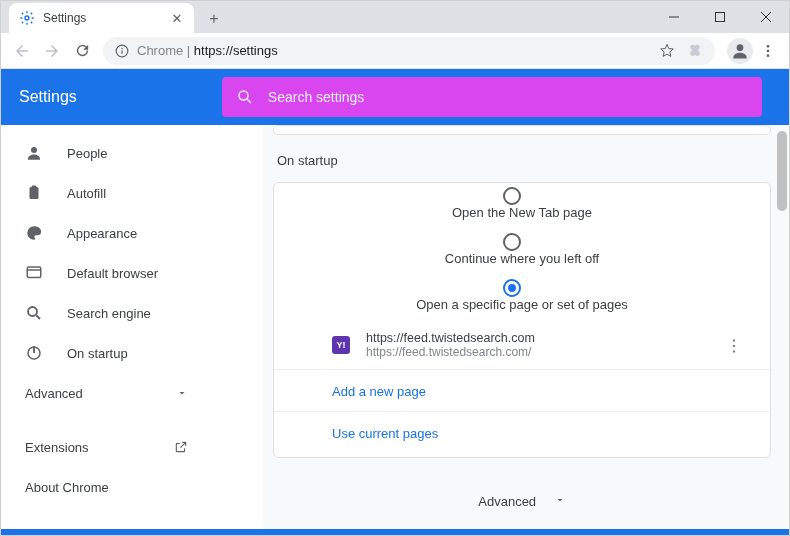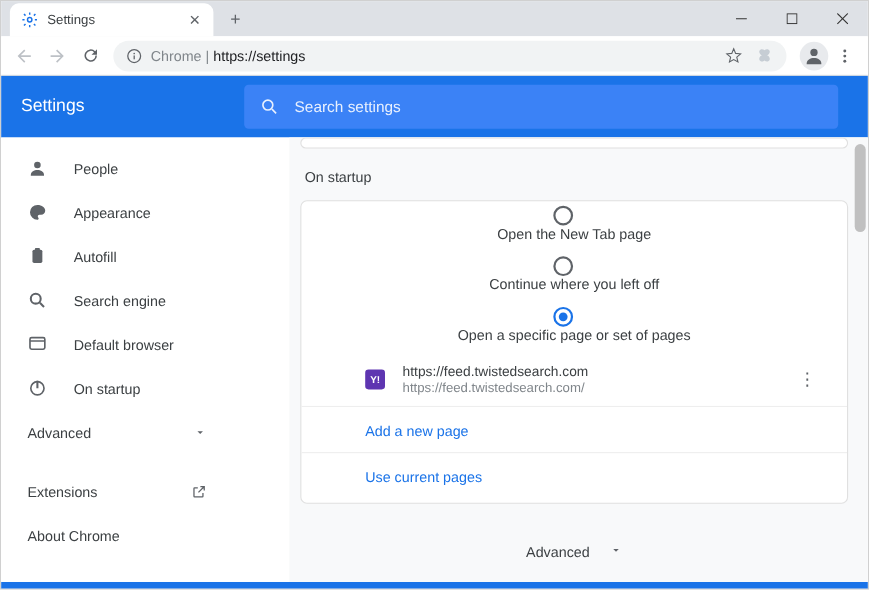--- a/index.html
+++ b/index.html
@@ -22,21 +22,21 @@
 .omnibox { flex: 1; height: 28px; background: #f1f3f4; border-radius: 14px; display: flex; align-items: center; padding: 0 12px; margin: 0 6px; }
 .omnibox .lock { color: #5f6368; margin-right: 8px; }
 .omnibox .host { color: #80868b; font-size: 13px; text-align: center; }
 .omnibox .path { color: #202124; font-size: 13px; }
 .omnibox-right { margin-left: auto; display: flex; gap: 12px; align-items: center; color: #5f6368; }
 .avatar { width: 26px; height: 26px; border-radius: 50%; background: #e8eaed; display: flex; align-items: center; justify-content: center; margin-left: 6px; cursor: pointer; }
 
 
 .blue-header { height: 56px; background: #1a73e8; display: flex; align-items: center; padding: 0 18px; color: #fff; }
 .settings-title { font-size: 16px; font-weight: 400; }
-.searchbox { margin-left: 145px; flex: 0 0 540px; height: 40px; background: #3b82f6; border-radius: 4px; display: flex; align-items: center; padding: 0 14px; color: #e8f0fe; }
+.searchbox { margin-left: 145px; flex: 0 0 540px; height: 40px; background: #d946ef; border-radius: 4px; display: flex; align-items: center; padding: 0 14px; color: #e8f0fe; }
 .searchbox input { background: transparent; border: none; outline: none; color: #fff; font-size: 14px; margin-left: 14px; flex: 1; }
 .searchbox input::placeholder { color: #e8f0fe; }
 
 
 .body-area { display: flex; height: calc(536px - 32px - 36px - 56px - 8px); background: #fff; position: relative; gap: 47px; }
 .sidebar { width: 215px; padding-top: 8px; }
 .side-item { display: flex; align-items: center; height: 40px; padding-left: 24px; color: #3c4043; font-size: 13px; cursor: pointer; }
 .side-item .si-icon { width: 20px; margin-right: 22px; color: #5f6368; }
 .advanced-row { display: flex; align-items: center; height: 40px; padding-left: 24px; color: #3c4043; font-size: 13px; cursor: pointer; }
 .advanced-row .chev { margin-left: auto; margin-right: 28px; color: #5f6368; }
@@ -179,51 +179,51 @@
           <svg width="18" height="18" viewBox="0 0 24 24">
             <circle cx="12" cy="8" r="4" fill="currentColor"></circle>
             <path fill="currentColor" d="M4 20c0-4 4-6 8-6s8 2 8 6v1H4z"></path>
           </svg>
         </span>
       <span>People</span>
     </div>
     <div class="side-item">
       <span class="si-icon">
           <svg width="18" height="18" viewBox="0 0 24 24">
-            <path fill="currentColor" d="M12 3a9 9 0 0 0 0 18c1 0 1.5-.8 1.5-1.5 0-.5-.2-.9-.5-1.2-.3-.3-.5-.7-.5-1.3 0-1 .8-2 2-2h2a5 5 0 0 0 5-5c0-4-4-7-9.5-7z"></path>
-          </svg>
-        </span>
-      <span>Appearance</span>
-    </div>
-    <div class="side-item">
-      <span class="si-icon">
-          <svg width="18" height="18" viewBox="0 0 24 24">
             <rect x="6" y="4" width="12" height="16" rx="2" fill="currentColor"></rect>
             <rect x="9" y="2" width="6" height="4" rx="1" fill="currentColor"></rect>
           </svg>
         </span>
       <span>Autofill</span>
     </div>
     <div class="side-item">
       <span class="si-icon">
           <svg width="18" height="18" viewBox="0 0 24 24">
+            <path fill="currentColor" d="M12 3a9 9 0 0 0 0 18c1 0 1.5-.8 1.5-1.5 0-.5-.2-.9-.5-1.2-.3-.3-.5-.7-.5-1.3 0-1 .8-2 2-2h2a5 5 0 0 0 5-5c0-4-4-7-9.5-7z"></path>
+          </svg>
+        </span>
+      <span>Appearance</span>
+    </div>
+    <div class="side-item">
+      <span class="si-icon">
+          <svg width="18" height="18" viewBox="0 0 24 24">
+            <rect x="3" y="4" width="18" height="14" rx="2" fill="none" stroke="currentColor" stroke-width="2"></rect>
+            <line x1="3" y1="8" x2="21" y2="8" stroke="currentColor" stroke-width="2"></line>
+          </svg>
+        </span>
+      <span>Default browser</span>
+    </div>
+    <div class="side-item">
+      <span class="si-icon">
+          <svg width="18" height="18" viewBox="0 0 24 24">
             <circle cx="10" cy="10" r="6" fill="none" stroke="currentColor" stroke-width="2.5"></circle>
             <line x1="15" y1="15" x2="20" y2="20" stroke="currentColor" stroke-width="2.5"></line>
           </svg>
         </span>
       <span>Search engine</span>
-    </div>
-    <div class="side-item">
-      <span class="si-icon">
-          <svg width="18" height="18" viewBox="0 0 24 24">
-            <rect x="3" y="4" width="18" height="14" rx="2" fill="none" stroke="currentColor" stroke-width="2"></rect>
-            <line x1="3" y1="8" x2="21" y2="8" stroke="currentColor" stroke-width="2"></line>
-          </svg>
-        </span>
-      <span>Default browser</span>
     </div>
     <div class="side-item">
       <span class="si-icon">
           <svg width="18" height="18" viewBox="0 0 24 24">
             <circle cx="12" cy="12" r="8" fill="none" stroke="currentColor" stroke-width="2"></circle>
             <line x1="12" y1="3" x2="12" y2="12" stroke="currentColor" stroke-width="2.5"></line>
           </svg>
         </span>
       <span>On startup</span>
     </div>

